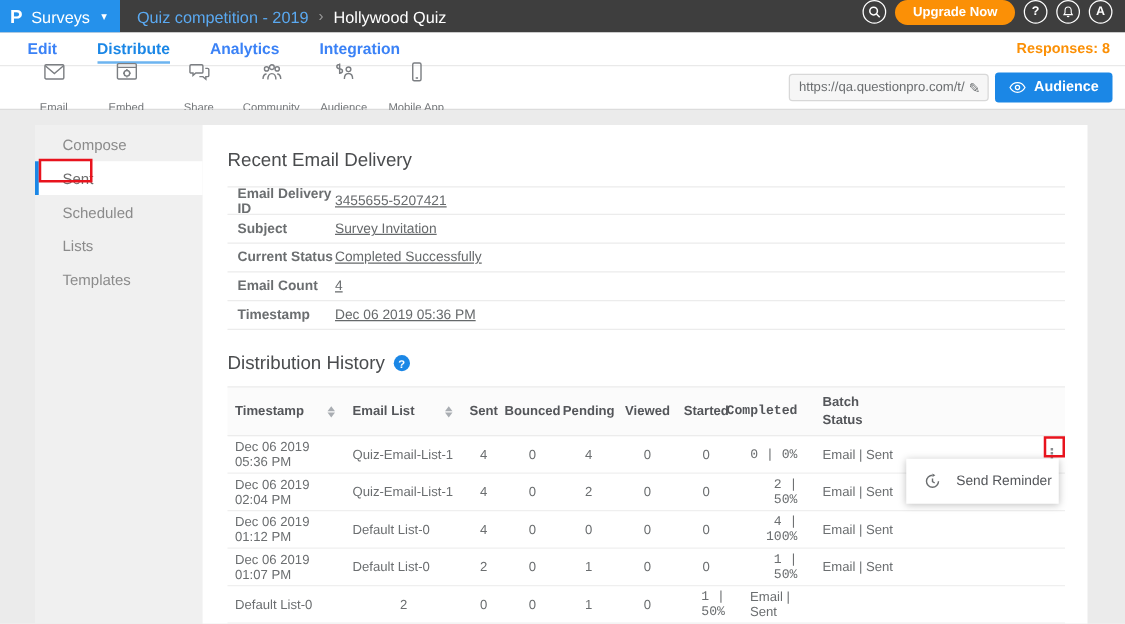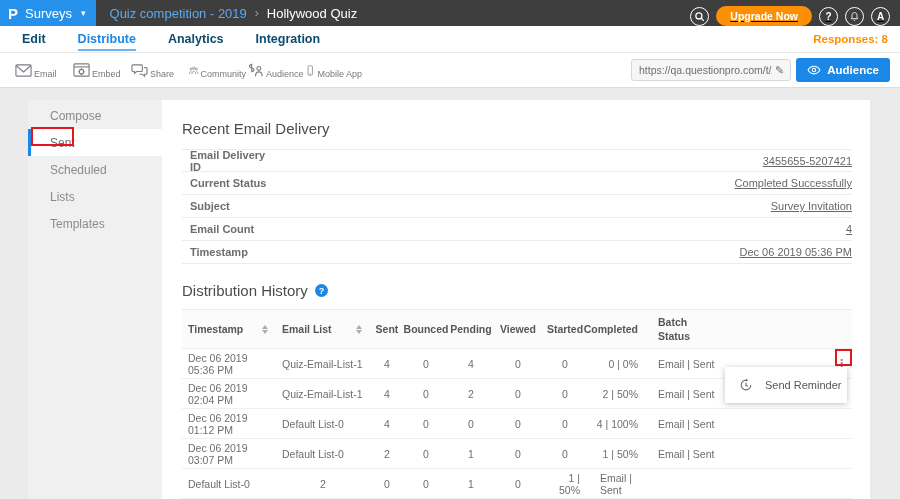--- a/index.html
+++ b/index.html
@@ -11,40 +11,40 @@
   .topbar { position:absolute; left:0; top:0; width:900px; height:26px;
             background:#3e3e3e; display:flex; align-items:stretch; }
   .brand { background:#2591eb; display:flex; align-items:center; padding:0 10px 0 8px; gap:7px; }
   .brand-logo { color:#fff; font-weight:bold; font-size:15px; line-height:1; }
   .brand-label { color:#fff; font-size:13px; font-weight:400; }
   .brand-caret { color:#fff; font-size:9px; margin-left:2px; }
   .breadcrumb { display:flex; align-items:center; gap:8px; padding-left:14px; font-size:13px; }
   .bc-parent { color:#5aa9f1; }
   .bc-sep { color:#9a9a9a; font-size:12px; }
   .bc-current { color:#ffffff; font-weight:400; }
-  .top-actions { margin-left:auto; display:flex; align-items:flex-end; gap:7px; padding-right:10px;text-decoration:underline; }
+  .top-actions { margin-left:auto; display:flex; align-items:flex-start; gap:7px; padding-right:10px; }
   .circle-btn { width:19px; height:19px; border:1.4px solid #fff; border-radius:50%;
                 display:flex; align-items:center; justify-content:center; color:#fff;
                 font-size:10px; font-weight:bold; flex:0 0 auto; }
   .upgrade-btn { background:#fb9006; color:#fff; font-size:10.5px; font-weight:bold;
                  border:none; border-radius:10px; height:20px; padding:0 14px; cursor:pointer; }
 
   
   .tabnav { position:absolute; left:0; top:26px; width:900px; height:26px; background:#fff;
             display:flex; align-items:center; padding:0 12px 0 6px; }
-  .tab { font-size:12.5px; color:#0c4a6e; font-weight:600; margin:0 16px; padding:5px 0 3px;
+  .tab { font-size:12.5px; color:#3b82f6; font-weight:600; margin:0 16px; padding:5px 0 3px;
          border-bottom:2px solid transparent; cursor:pointer; }
   .tab.active { color:#1b87e6; border-bottom-color:#6cb4f0; }
   .responses { margin-left:auto; font-size:11.5px; font-weight:bold; color:#fb9006;text-align:center; }
 
   
   .toolbar { position:absolute; left:0; top:52px; width:900px; height:36px; background:#fff;
              border-top:1px solid #e9e9e9; border-bottom:1px solid #dcdcdc;
              display:flex; align-items:center; padding-left:14px; }
-  .channel { width:58px; display:flex; align-items:flex-end; gap:1px;
+  .channel { width:58px; display:flex; flex-direction:column; align-items:center; gap:15px;
              cursor:pointer; color:#7b7e82; }
   .channel svg { display:block; }
   .channel-label { font-size:9px; color:#75787b; white-space:nowrap; }
   .url-wrap { margin-left:auto; display:flex; align-items:center; }
   .url-input { width:160px; height:22px; background:#f6f6f6; border:1px solid #d8d8d8;
                border-radius:3px; font-size:10.5px; color:#6b6e70; padding:0 18px 0 7px;
                font-family:"Liberation Sans",sans-serif; }
   .url-edit { margin-left:-16px; font-size:11px; color:#6b6e70; cursor:pointer; }
   .preview-btn { margin:0 10px 0 12px; background:#1b87e6; color:#fff; border:none; border-radius:3px;
                  height:24px; padding:0 11px; font-size:11.5px; font-weight:600; display:flex;
@@ -59,38 +59,38 @@
   .side-item.active { background:#fff; color:#6e6e6e; border-left-color:#1b87e6; }
   .content { flex:1; background:#ffffff; padding:20px 18px 0 20px; overflow:hidden; }
 
   .section-title { font-size:15px; color:#4a4c4e; display:flex; align-items:center; gap:7px; }
   .help-dot { width:13px; height:13px; border-radius:50%; background:#1b87e6; color:#fff;
               font-size:9px; font-weight:bold; display:flex; align-items:center; justify-content:center; }
 
   
   .detail-table { margin-top:12px; }
   .detail-row { display:flex; height:23px; align-items:center; border-bottom:1px solid #ececec;
-                font-size:11px; color:#66696b; padding-left:8px;justify-content:space-between; }
+                font-size:11px; color:#66696b; padding-left:8px; }
   .detail-row:first-child { border-top:1px solid #ececec; }
   .detail-label { width:78px; flex:0 0 auto; font-weight:600; color:#6b6e70; }
   .detail-value { color:#66696b;text-decoration:underline; }
 
   .history-section { margin-top:18px; }
 
   
   .htable { margin-top:10px; font-size:10.5px; color:#6b6e70; }
   .hrow { display:grid; grid-template-columns:94px 94px 34px 44px 46px 48px 46px 58px 88px 1fr;
           align-items:center; }
   .hhead { border-top:1px solid #ececec; border-bottom:1px solid #ececec; background:#fbfbfb;
            min-height:40px; font-weight:bold; color:#54565a; }
   .hhead .cell { display:flex; align-items:center; }
   .hbody-row { height:30px; border-bottom:1px solid #efefef; }
   .cell { padding-left:6px; }
   .cell.num { justify-self:center; padding-left:0; text-align:center; }
-  .cell.right { justify-self:end; padding-right:8px; text-align:right; }
+  .cell.right { justify-self:end; padding-right:8px; text-align:right;font-family:Liberation Mono, monospace; }
   .cell.batch { padding-left:12px; }
   .cell.wrap span { display:inline-block; width:38px; line-height:1.35; }
   .sort-icon { margin-left:auto; margin-right:8px; display:flex; flex-direction:column; gap:1px; }
   .sort-icon i { display:block; width:0; height:0; border-left:3px solid transparent;
                  border-right:3px solid transparent; }
   .sort-icon .up { border-bottom:4px solid #a9adb2; }
   .sort-icon .dn { border-top:4px solid #a9adb2; }
   .actions-cell { justify-self:end; width:100%; display:flex; justify-content:flex-end; }
   .kebab { width:15px; height:15px; margin-right:3px; display:flex; align-items:center;
            justify-content:center; color:#8b8e91; font-size:11px; letter-spacing:0;
@@ -225,26 +225,26 @@
       <main class="content">
 
         <div class="section-title">Recent Email Delivery</div>
 
         <div class="detail-table">
           <div class="detail-row">
             <span class="detail-label">Email Delivery ID</span>
             <span class="detail-value">3455655-5207421</span>
           </div>
           <div class="detail-row">
+            <span class="detail-label">Subject</span>
+            <span class="detail-value">Survey Invitation</span>
+          </div>
+          <div class="detail-row">
             <span class="detail-label">Current Status</span>
             <span class="detail-value">Completed Successfully</span>
-          </div>
-          <div class="detail-row">
-            <span class="detail-label">Subject</span>
-            <span class="detail-value">Survey Invitation</span>
           </div>
           <div class="detail-row">
             <span class="detail-label">Email Count</span>
             <span class="detail-value">4</span>
           </div>
           <div class="detail-row">
             <span class="detail-label">Timestamp</span>
             <span class="detail-value">Dec 06 2019 05:36 PM</span>
           </div>
         </div>
@@ -318,21 +318,21 @@
               <div class="cell num">0</div>
               <div class="cell num">0</div>
               <div class="cell num">0</div>
               <div class="cell num">0</div>
               <div class="cell right">4 | 100%</div>
               <div class="cell batch">Email | Sent</div>
               <div class="actions-cell"></div>
             </div>
 
             <div class="hrow hbody-row">
-              <div class="cell">Dec 06 2019 03:07 PM</div>
+              <div class="cell">Dec 06 2019 01:07 PM</div>
               <div class="cell">Default List-0</div>
               <div class="cell num">2</div>
               <div class="cell num">0</div>
               <div class="cell num">1</div>
               <div class="cell num">0</div>
               <div class="cell num">0</div>
               <div class="cell right">1 | 50%</div>
               <div class="cell batch">Email | Sent</div>
               <div class="actions-cell"></div>
             </div>

